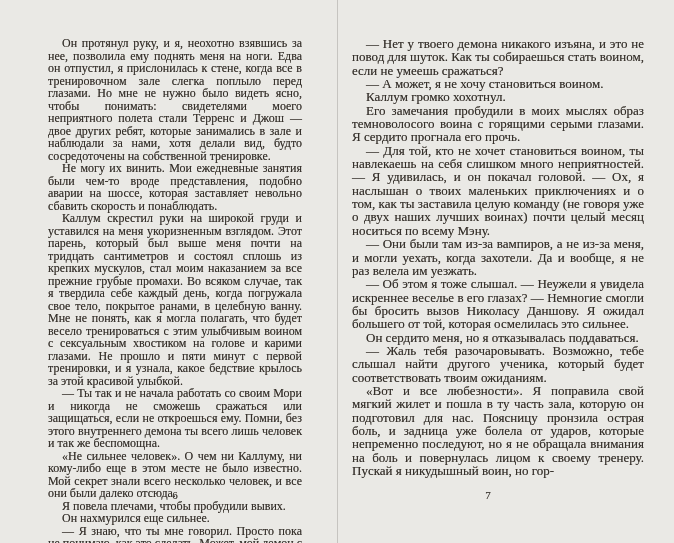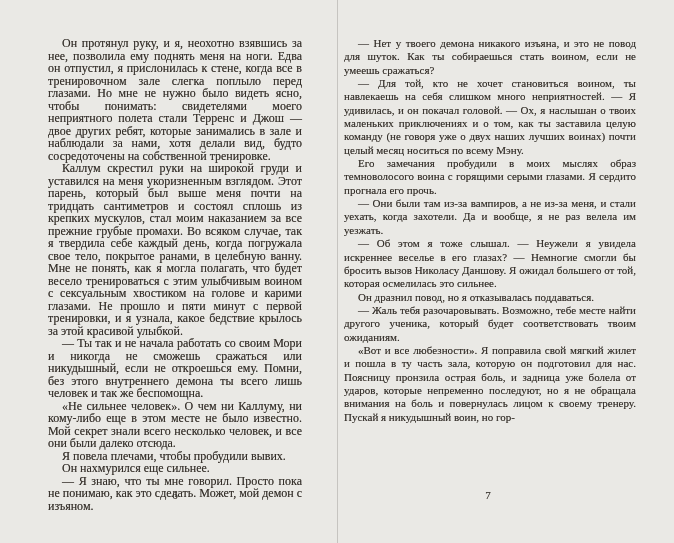--- a/index.html
+++ b/index.html
@@ -39,23 +39,23 @@
     text-indent: 14px;
     hyphens: auto;
   }
   .page-left-text {
     left: 48px;
     width: 254px;
     font-size: 12px;
     line-height: 12.5px;
   }
   .page-right-text {
-    left: 344px;
+    left: 352px;
     width: 292px;
-    font-size: 11px;
+    font-size: 13px;
     line-height: 13.35px;
   }
   .page-number {
     position: absolute;
     top: 489px;
     text-align: center;
     font-size: 11px;
     color: #3a3631;
     text-shadow: 0 0 0.4px rgba(55,48,40,0.5);
   }
@@ -70,35 +70,38 @@
 </style>
 </head>
 <body>
 
 <div class="spread">
 
   <div class="gutter-line"></div>
 
   <div class="page-text page-left-text">
     <p>Он протянул руку, и я, неохотно взявшись за нее, позволила ему поднять меня на ноги. Едва он отпустил, я прислонилась к стене, когда все в тренировочном зале слегка поплыло перед глазами. Но мне не нужно было видеть ясно, чтобы понимать: свидетелями моего неприятного полета стали Терренс и Джош — двое других ребят, которые занимались в зале и наблюдали за нами, хотя делали вид, будто сосредоточены на собственной тренировке.</p>
+    <p>Не могу их винить. Мои ежедневные занятия были чем-то вроде представления, подобно аварии на шоссе, которая заставляет невольно сбавить скорость и понаблюдать.</p>
     <p>Каллум скрестил руки на широкой груди и уставился на меня укоризненным взглядом. Этот парень, который был выше меня почти на тридцать сантиметров и состоял сплошь из крепких мускулов, стал моим наказанием за все прежние грубые промахи. Во всяком случае, так я твердила себе каждый день, когда погружала свое тело, покрытое ранами, в целебную ванну. Мне не понять, как я могла полагать, что будет весело тренироваться с этим улыбчивым воином с сексуальным хвостиком на голове и карими глазами. Не прошло и пяти минут с первой тренировки, и я узнала, какое бедствие крылось за этой красивой улыбкой.</p>
-    <p>— Ты так и не начала работать со своим Мори и никогда не сможешь сражаться или никудышный, если не откроешься ему. Помни, без этого внутреннего демона ты всего лишь человек и так же беспомощна.</p>
+    <p>— Ты так и не начала работать со своим Мори и никогда не сможешь сражаться или защищаться, если не откроешься ему. Помни, без этого внутреннего демона ты всего лишь человек и так же беспомощна.</p>
     <p>«Не сильнее человек». О чем ни Каллуму, ни кому-либо еще в этом месте не было известно. Мой секрет знали всего несколько человек, и все они были далеко отсюда.</p>
     <p>Я повела плечами, чтобы пробудили вывих.</p>
     <p>Он нахмурился еще сильнее.</p>
     <p>— Я знаю, что ты мне говорил. Просто пока не понимаю, как это сделать. Может, мой демон с изъяном.</p>
   </div>
 
   <div class="page-text page-right-text">
     <p>— Нет у твоего демона никакого изъяна, и это не повод для шуток. Как ты собираешься стать воином, если не умеешь сражаться?</p>
+    <p>— А может, я не хочу становиться воином.</p>
+    <p>Каллум громко хохотнул.</p>
+    <p>Его замечания пробудили в моих мыслях образ темноволосого воина с горящими серыми глазами. Я сердито прогнала его прочь.</p>
     <p>— Для той, кто не хочет становиться воином, ты навлекаешь на себя слишком много неприятностей. — Я удивилась, и он покачал головой. — Ох, я наслышан о твоих маленьких приключениях и о том, как ты заставила целую команду (не говоря уже о двух наших лучших воинах) почти целый месяц носиться по всему Мэну.</p>
-    <p>Его замечания пробудили в моих мыслях образ темноволосого воина с горящими серыми глазами. Я сердито прогнала его прочь.</p>
-    <p>— Они были там из-за вампиров, а не из-за меня, и стали уехать, когда захотели. Да и вообще, я не раз велела им уезжать.</p>
+    <p>— Они были там из-за вампиров, а не из-за меня, и могли уехать, когда захотели. Да и вообще, я не раз велела им уезжать.</p>
     <p>— Об этом я тоже слышал. — Неужели я увидела искреннее веселье в его глазах? — Немногие смогли бы бросить вызов Николасу Даншову. Я ожидал большего от той, которая осмелилась это сильнее.</p>
-    <p>Он дразнил повод, но я отказывалась поддаваться.</p>
-    <p>— Жаль тебя разочаровывать. Возможно, тебе месте найти другого ученика, который будет соответствовать твоим ожиданиям.</p>
+    <p>Он сердито меня, но я отказывалась поддаваться.</p>
+    <p>— Жаль тебя разочаровывать. Возможно, тебе слышал найти другого ученика, который будет соответствовать твоим ожиданиям.</p>
     <p>«Вот и все любезности». Я поправила свой мягкий жилет и пошла в ту часть зала, которую он подготовил для нас. Поясницу пронзила острая боль, и задница уже болела от ударов, которые непременно последуют, но я не обращала внимания на боль и повернулась лицом к своему тренеру. Пускай я никудышный воин, но гор-</p>
   </div>
 
   <div class="page-number page-number-left">6</div>
   <div class="page-number page-number-right">7</div>
 
 </div>
 
 </body></html>

